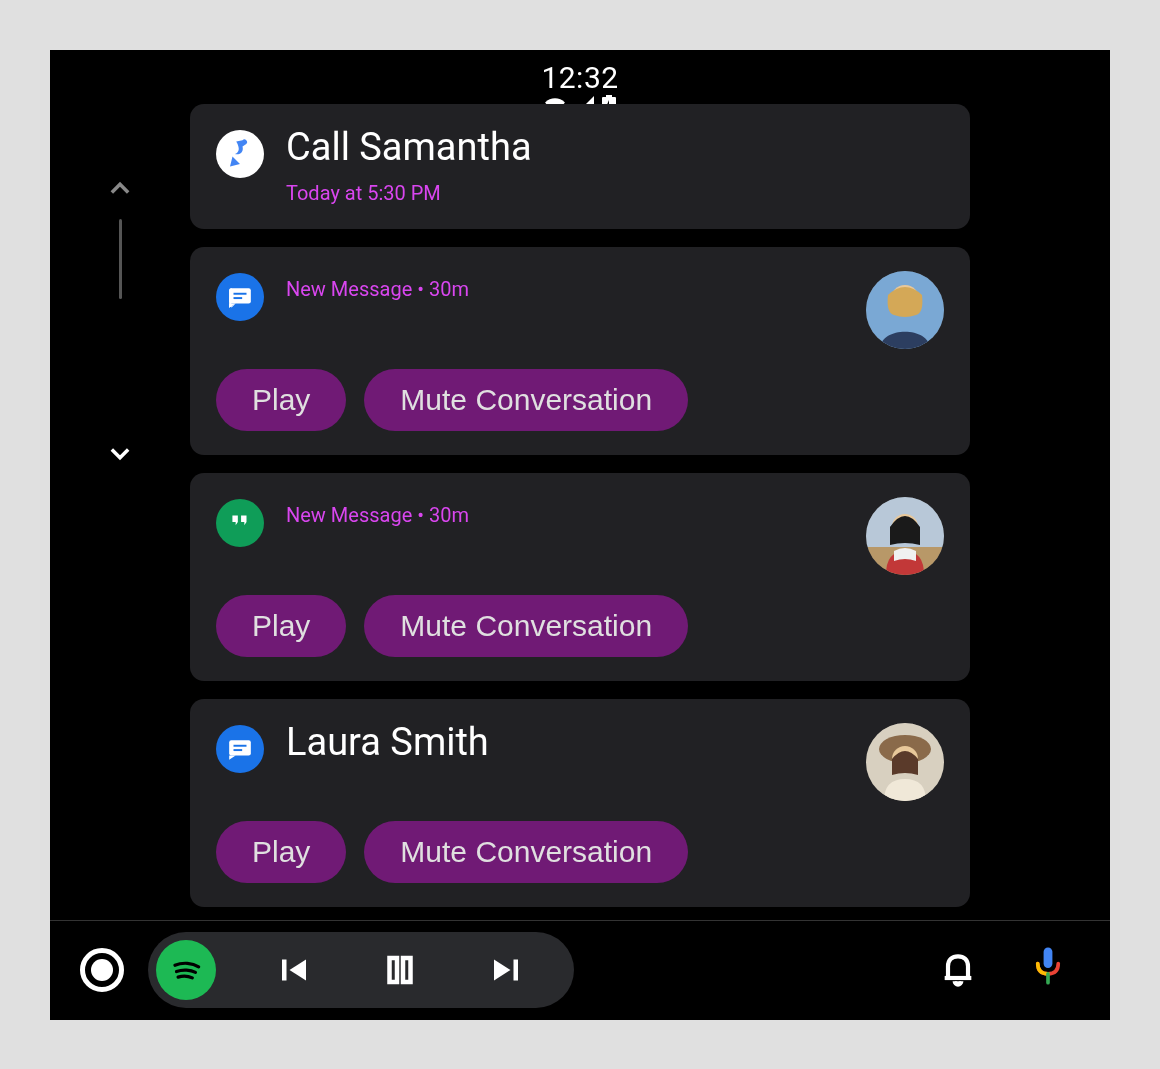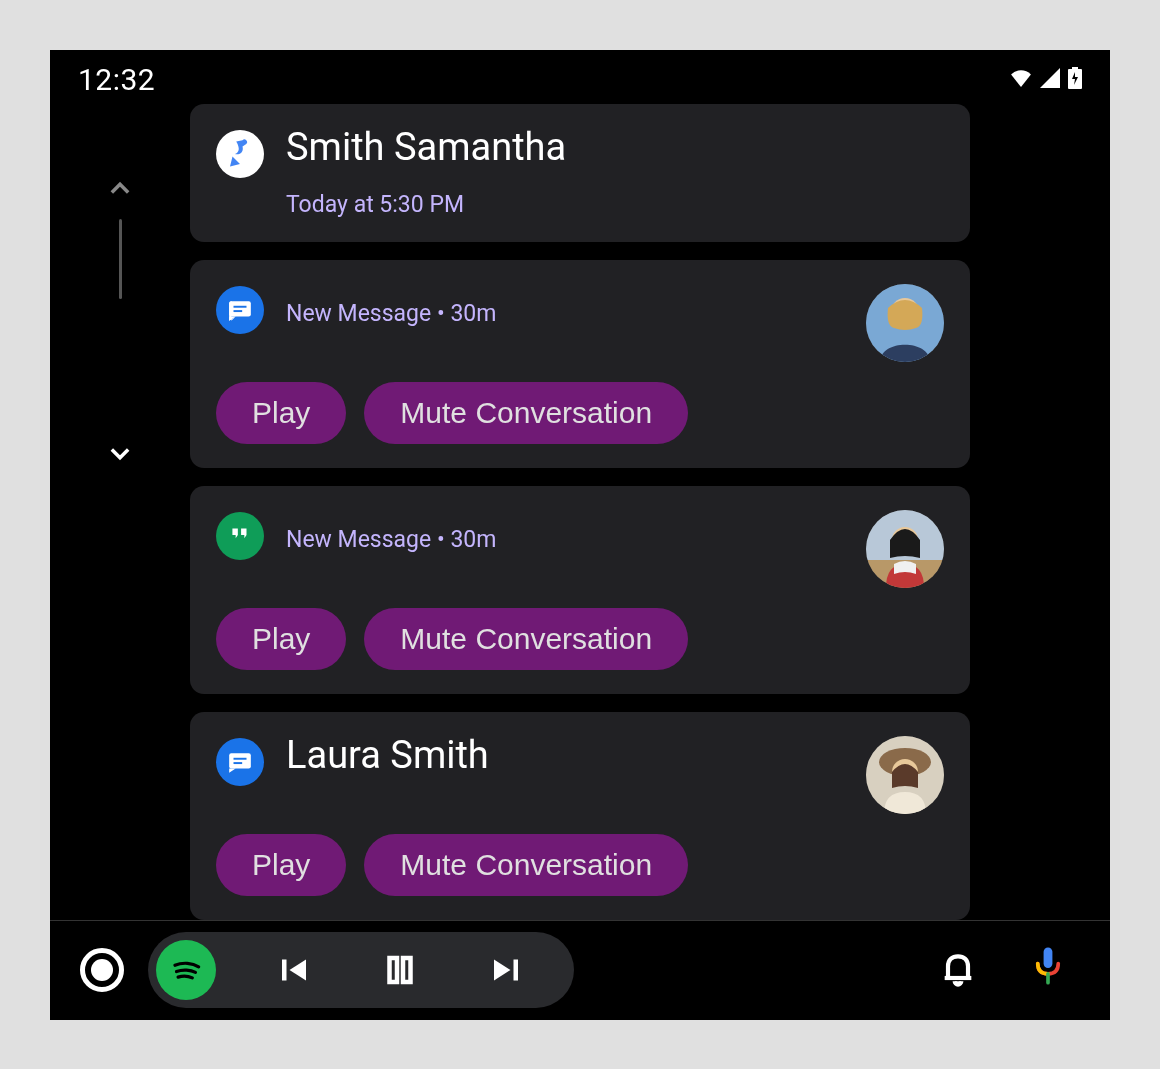--- a/index.html
+++ b/index.html
@@ -25,20 +25,21 @@
       display: flex;
       flex-direction: column;
     }
     .status-bar {
       display: flex;
       justify-content: space-between;
       align-items: center;
       padding: 10px 28px 0 28px;
       height: 50px;
       color: #fff;
+      flex-direction: column;
     }
     .status-time {
       font-size: 30px;
       font-weight: 400;
       letter-spacing: 0.5px;
     }
     .status-icons {
       display: flex;
       gap: 8px;
       align-items: center;
@@ -107,23 +108,23 @@
       flex: 1;
       min-width: 0;
     }
     .card-title {
       font-size: 38px;
       color: #fff;
       font-weight: 400;
       line-height: 1.25;
     }
     .card-subtitle {
-      font-size: 23px;
-      color: #c4b5fd;
-      margin-top: 20px;
+      font-size: 20px;
+      color: #d946ef;
+      margin-top: 10px;
     }
     .card-avatar {
       width: 78px;
       height: 78px;
       border-radius: 50%;
       flex-shrink: 0;
       background: #555;
       overflow: hidden;
       margin-top: 4px;
     }
@@ -248,21 +249,21 @@
     <div class="cards">
 
       <div class="card">
         <div class="card-header">
           <div class="card-icon white">
             <svg width="30" height="30" viewBox="0 0 24 24" fill="#4285f4">
                 <path d="M9 2 C9 2 11 5 11 8 C11 11 8 12 8 12 C8 12 11 13 13 11 C15 9 14 6 14 6 L17 4 C18 3 18 2 17 1 C16 0 15 0 14 1 L9 2 Z M6 14 L4 22 L12 20 Z"></path>
               </svg>
           </div>
           <div class="card-text">
-            <div class="card-title">Smith Samantha</div>
+            <div class="card-title">Call Samantha</div>
             <div class="card-subtitle">Today at 5:30 PM</div>
           </div>
         </div>
       </div>
 
       <div class="card">
         <div class="card-header">
           <div class="card-icon blue">
             <svg width="26" height="26" viewBox="0 0 24 24" fill="#fff">
                 <path d="M4 4 H20 C21 4 22 5 22 6 V16 C22 17 21 18 20 18 H8 L4 22 V6 C4 5 5 4 4 4 Z M4 4 C3 4 2 5 2 6 V22 L8 18 H20 C21 18 22 17 22 16 V6 C22 5 21 4 20 4 H4 Z"></path>

